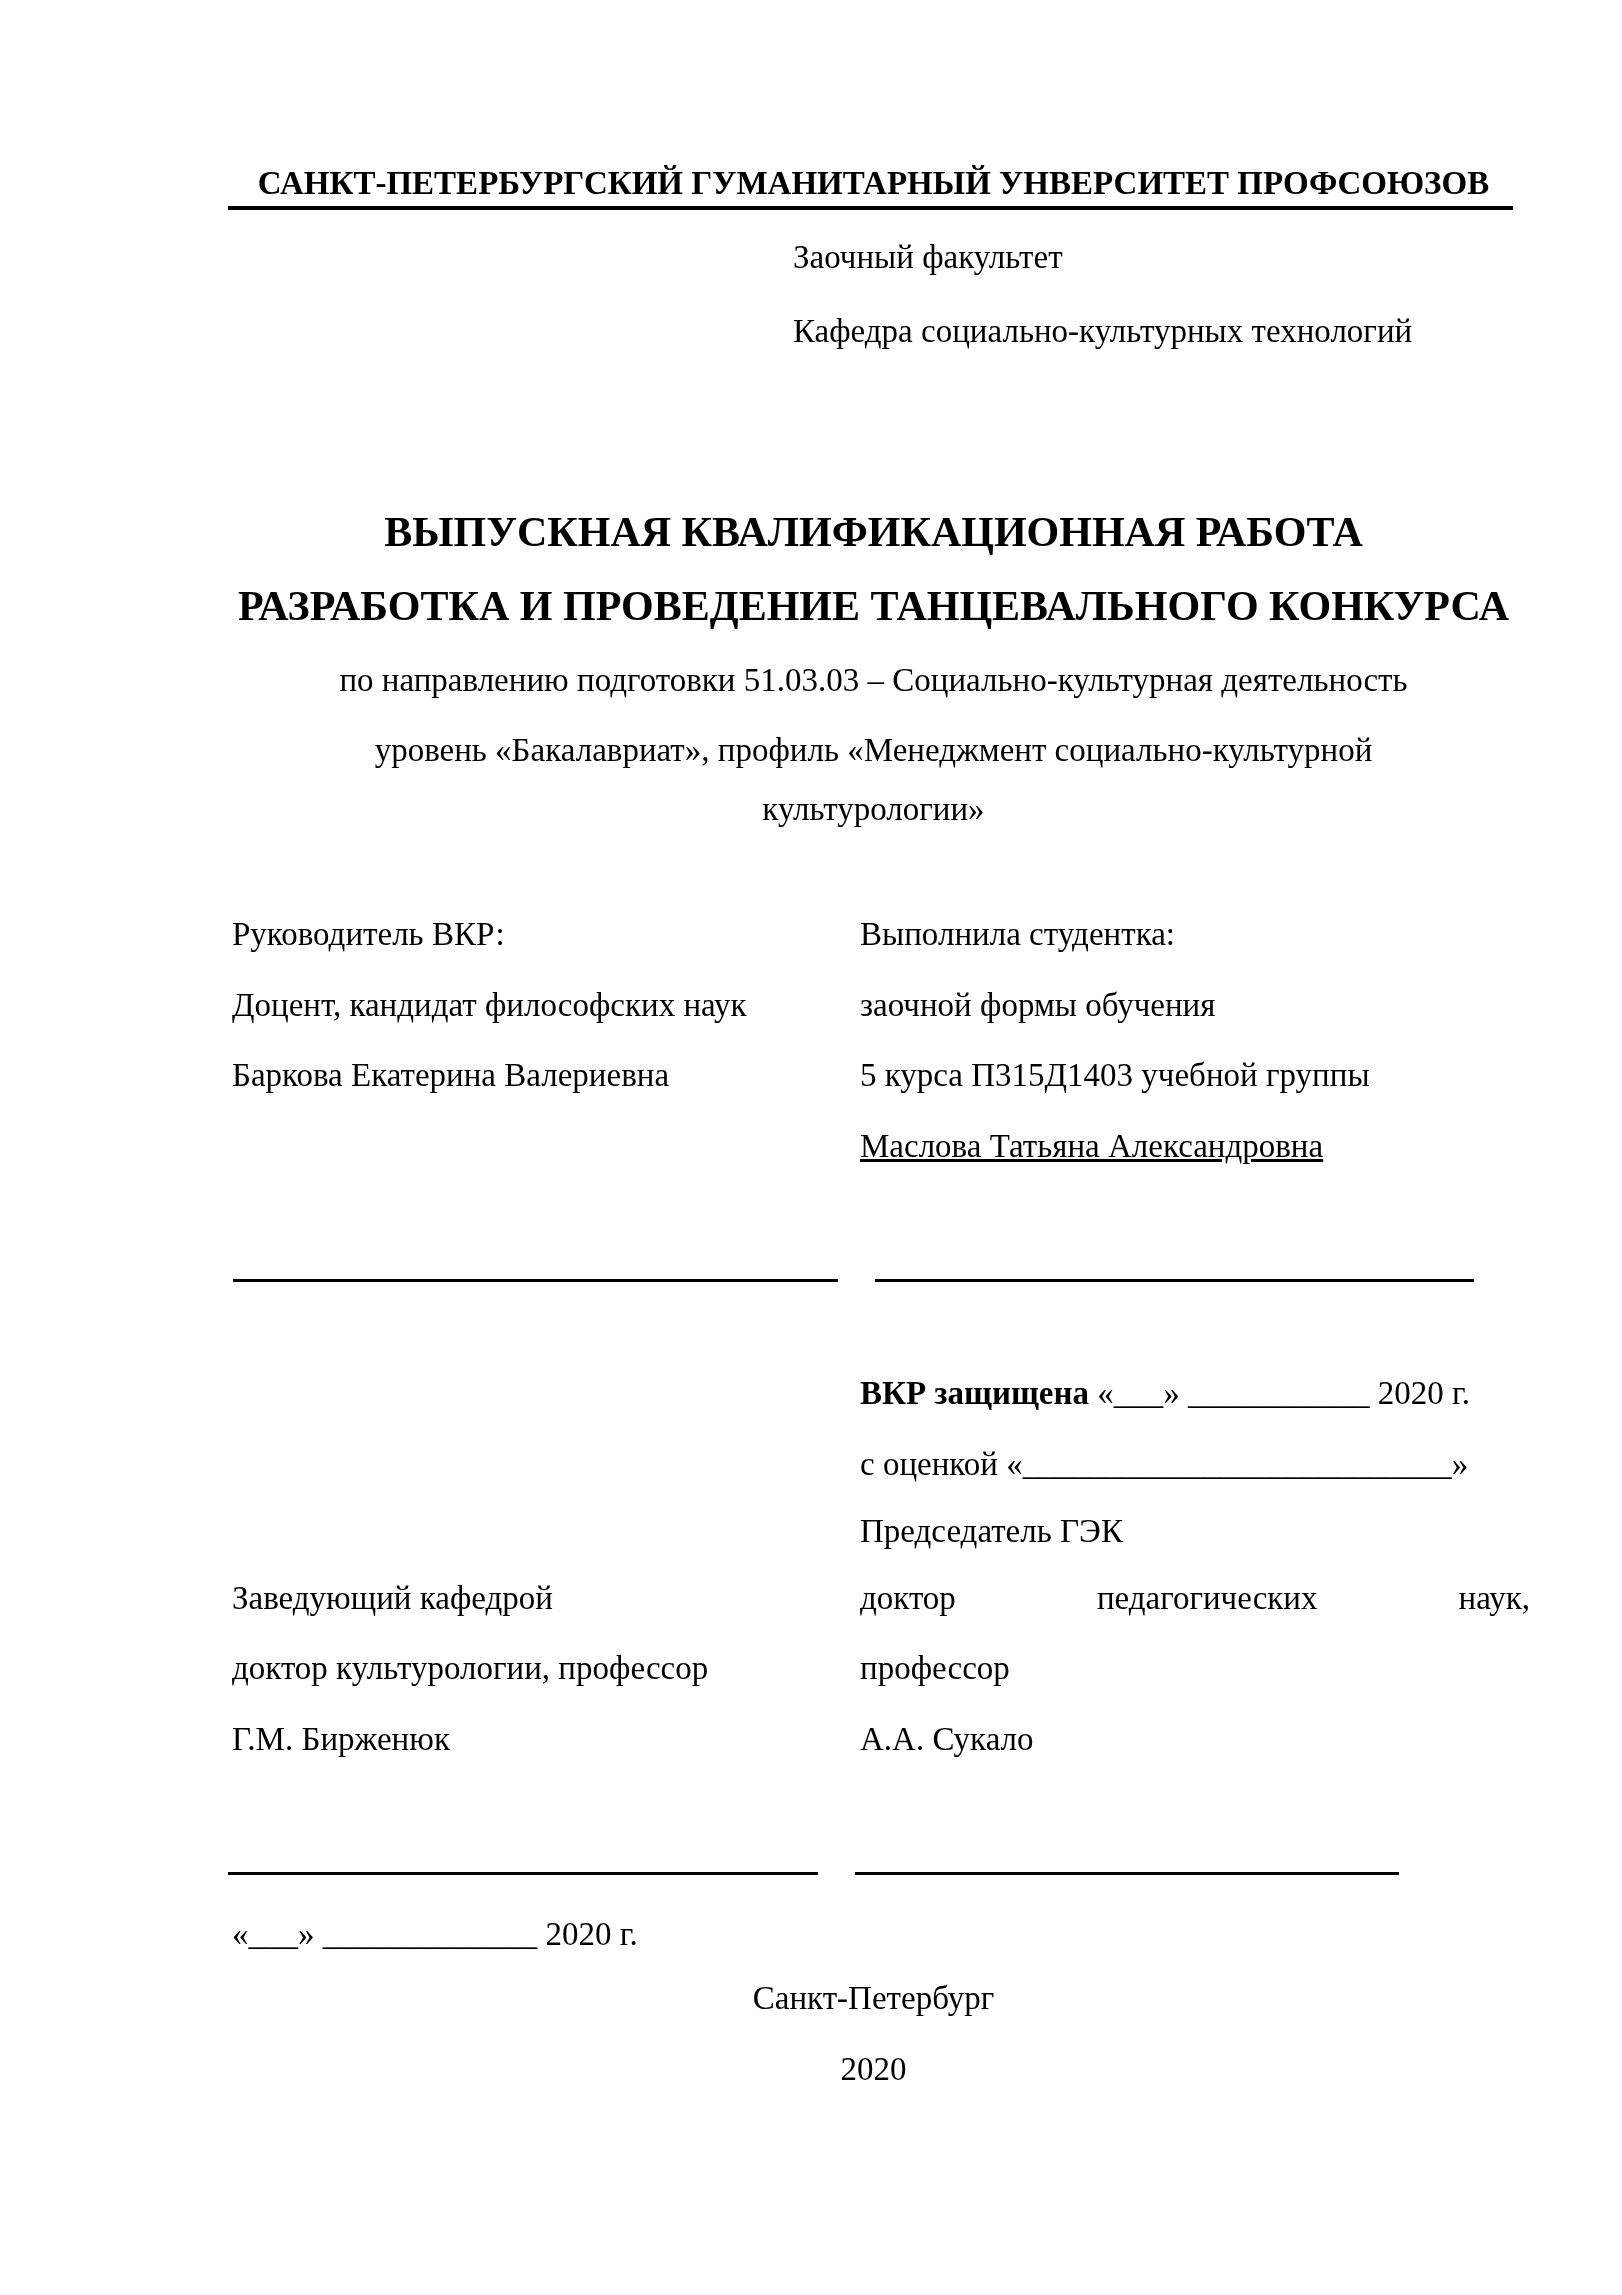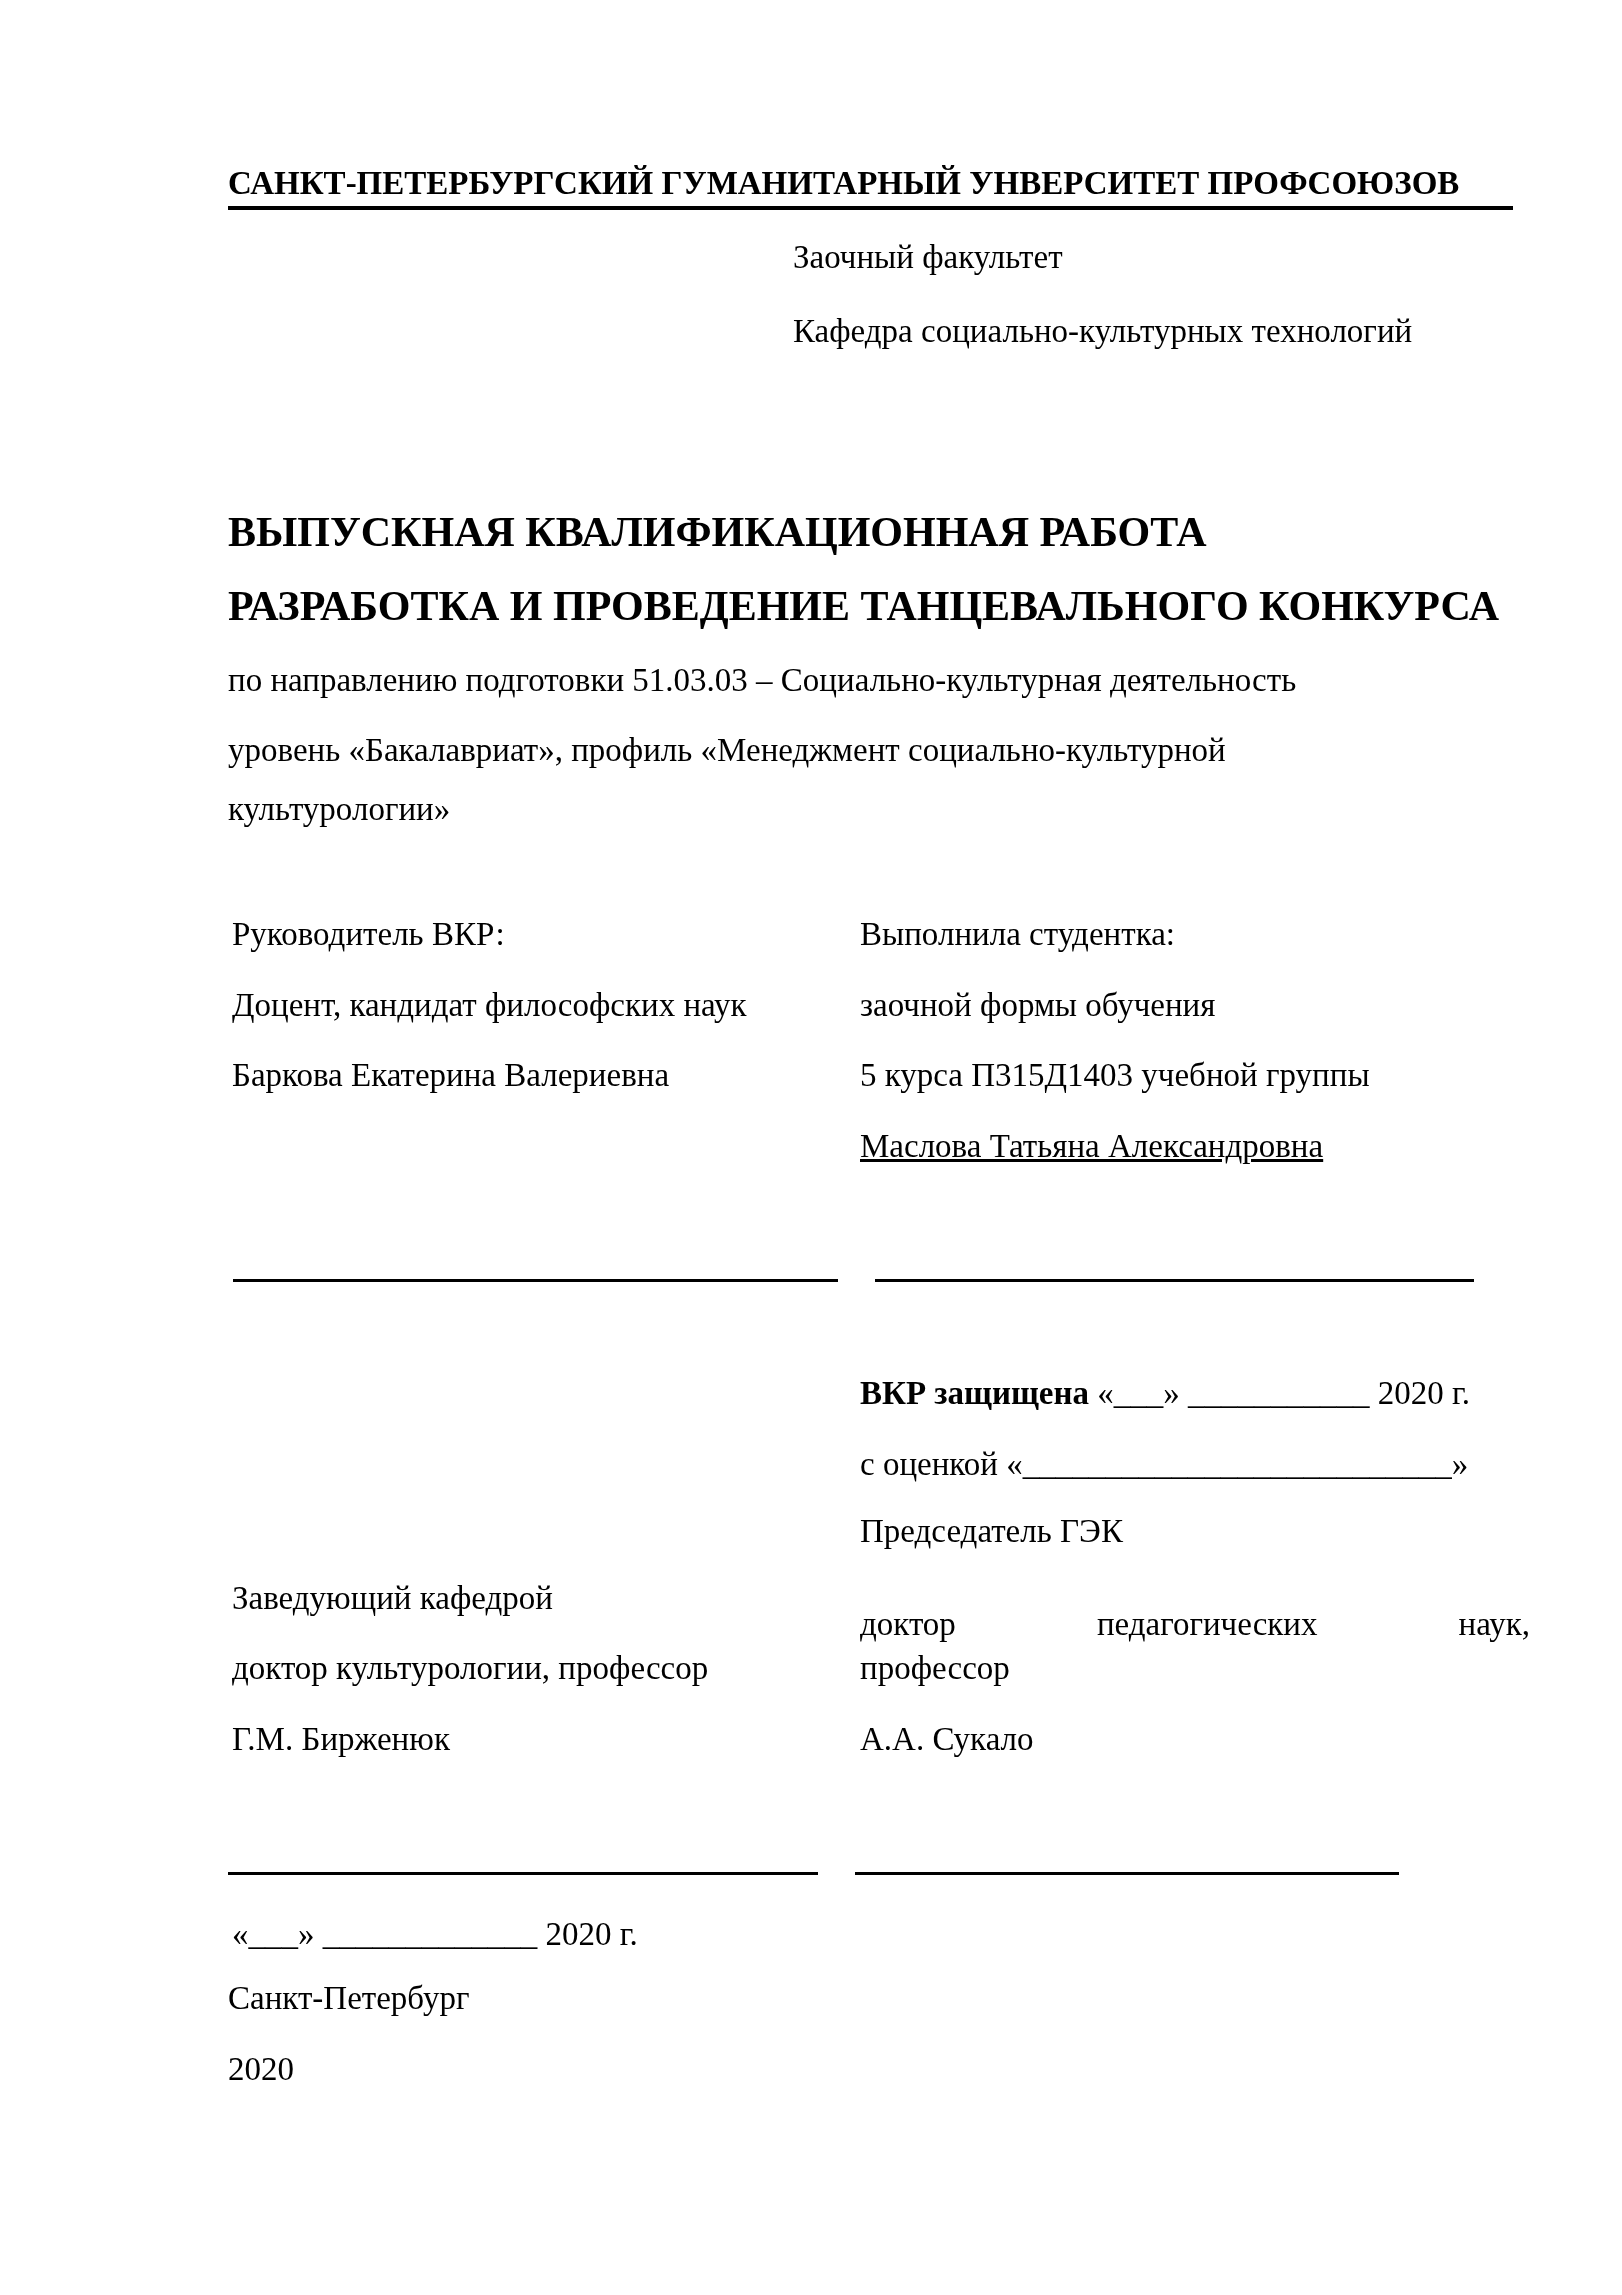--- a/index.html
+++ b/index.html
@@ -10,21 +10,21 @@
     margin: 0 auto;
     background: #ffffff;
     color: #000000;
     font-family: "Liberation Serif", "DejaVu Serif", serif;
     overflow: hidden;
   }
   .abs { position: absolute; white-space: nowrap; }
   .centered {
     left: 228px;
     width: 1291px;
-    text-align: left;
+    text-align: center;
     font-family: Liberation Serif, serif;
   }
   .body-text { font-size: 33px; line-height: 1.15; }
   .bold { font-weight: bold; }
   .title-text { font-size: 42px; line-height: 1.1; font-weight: bold; }
   .rule {
     position: absolute;
     background: #000;
     height: 3.9px;
   }
@@ -70,21 +70,21 @@
   <div class="sig-line" style="top: 1279px; left: 233px; width: 605px;"></div>
   <div class="sig-line" style="top: 1279px; left: 875px; width: 599px;"></div>
 
   <div class="abs body-text" style="top: 1375px; left: 860px;">
     <span class="bold">ВКР защищена</span><span> «___» ___________ 2020 г.</span>
   </div>
   <div class="abs body-text" style="top: 1446px; left: 860px;">с оценкой «__________________________»</div>
   <div class="abs body-text" style="top: 1513px; left: 860px;">Председатель ГЭК</div>
 
   <div class="abs body-text" style="top: 1580px; left: 232px;">Заведующий кафедрой</div>
-  <div class="abs body-text two-col-right-justified" style="top: 1580px; left: 860px; width: 670px; margin-top: 26px;">
+  <div class="abs body-text two-col-right-justified" style="top: 1580px; left: 860px; width: 670px;">
     <span>доктор</span>
     <span>педагогических</span>
     <span>наук,</span>
   </div>
 
   <div class="abs body-text" style="top: 1650px; left: 232px;">доктор культурологии, профессор</div>
   <div class="abs body-text" style="top: 1650px; left: 860px;">профессор</div>
 
   <div class="abs body-text" style="top: 1721px; left: 232px;">Г.М. Бирженюк</div>
   <div class="abs body-text" style="top: 1721px; left: 860px;">А.А. Сукало</div>

